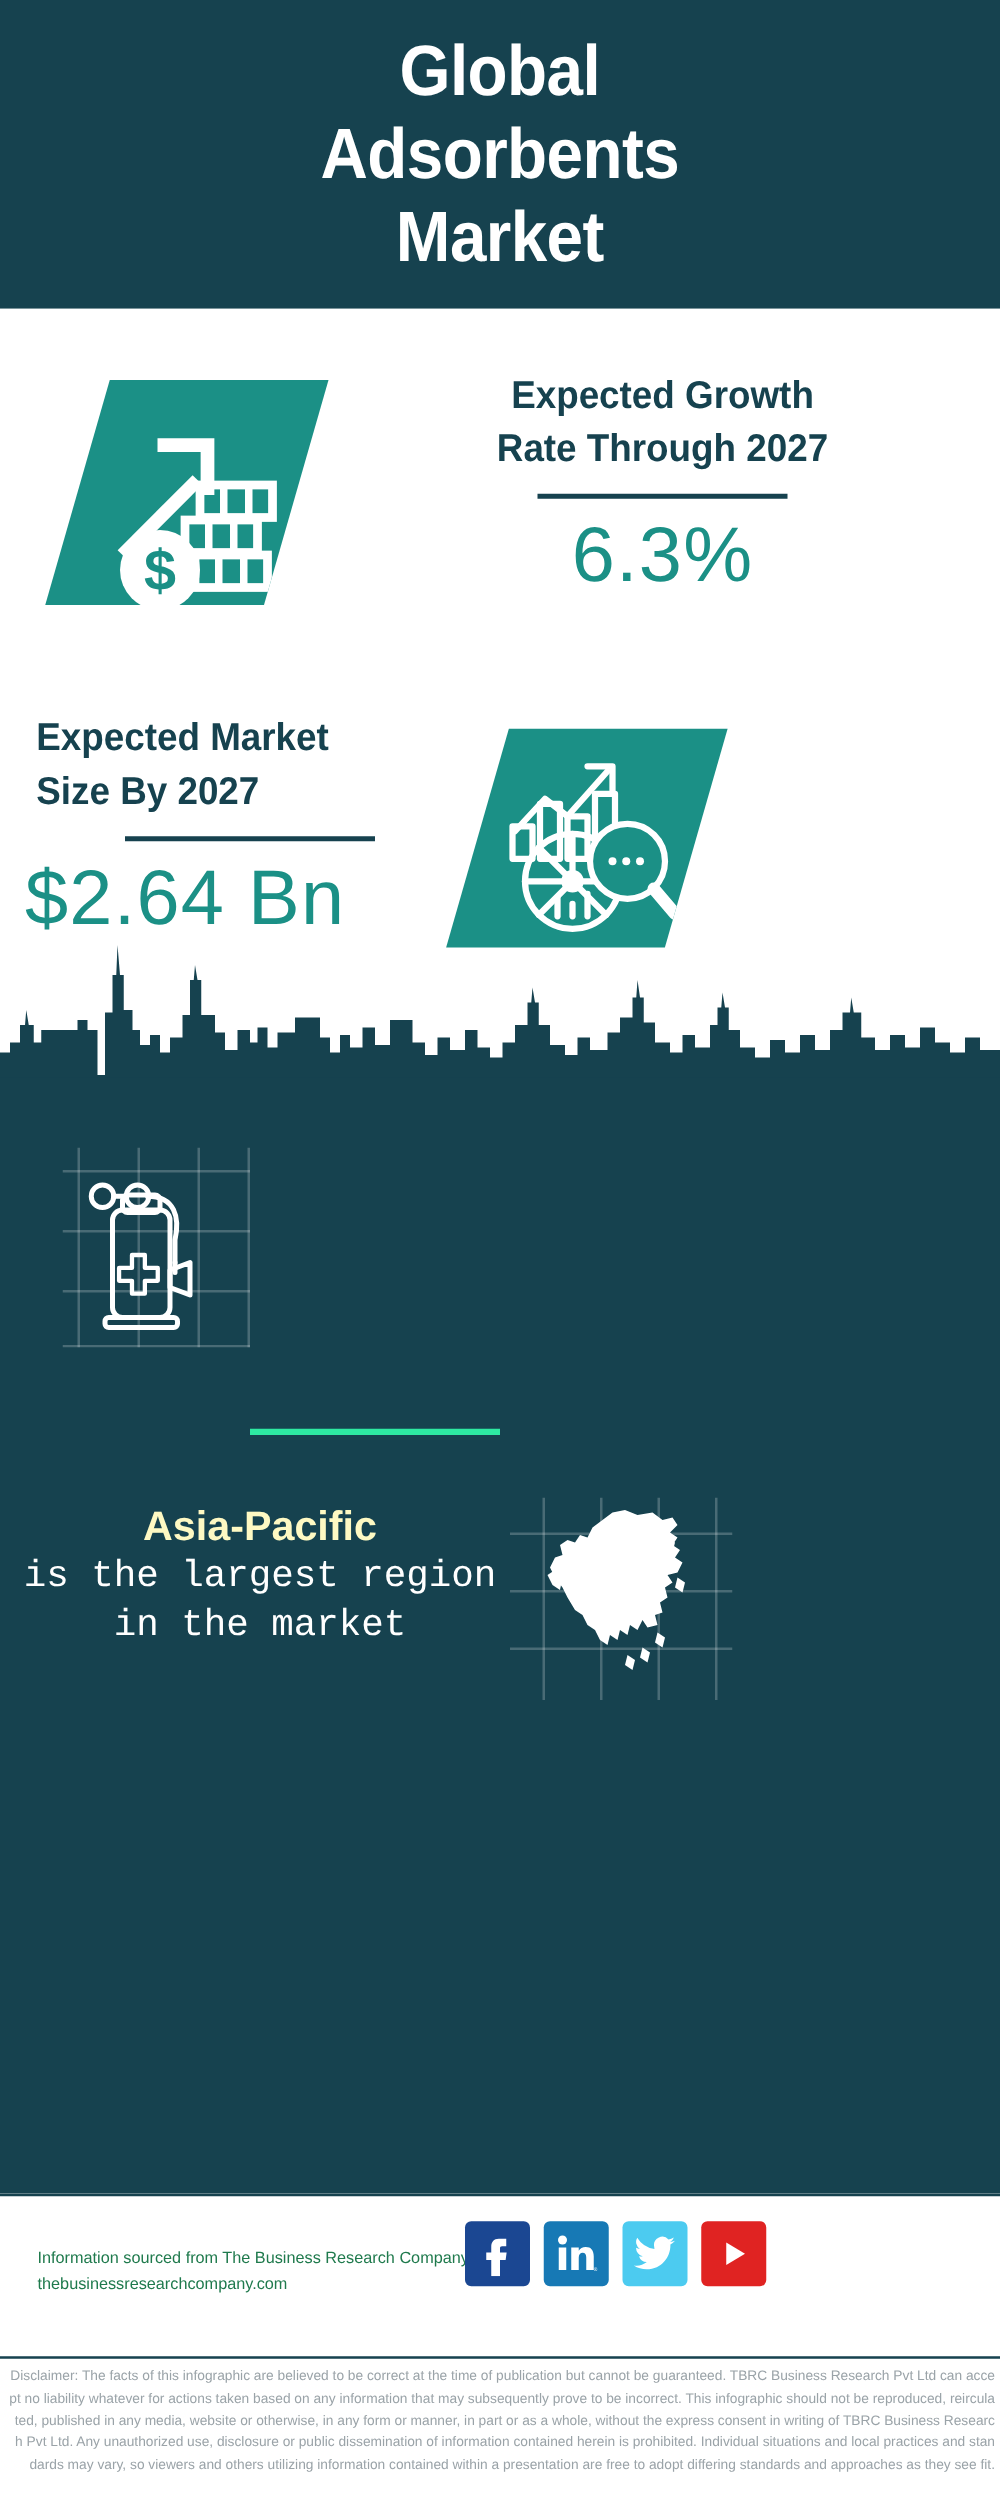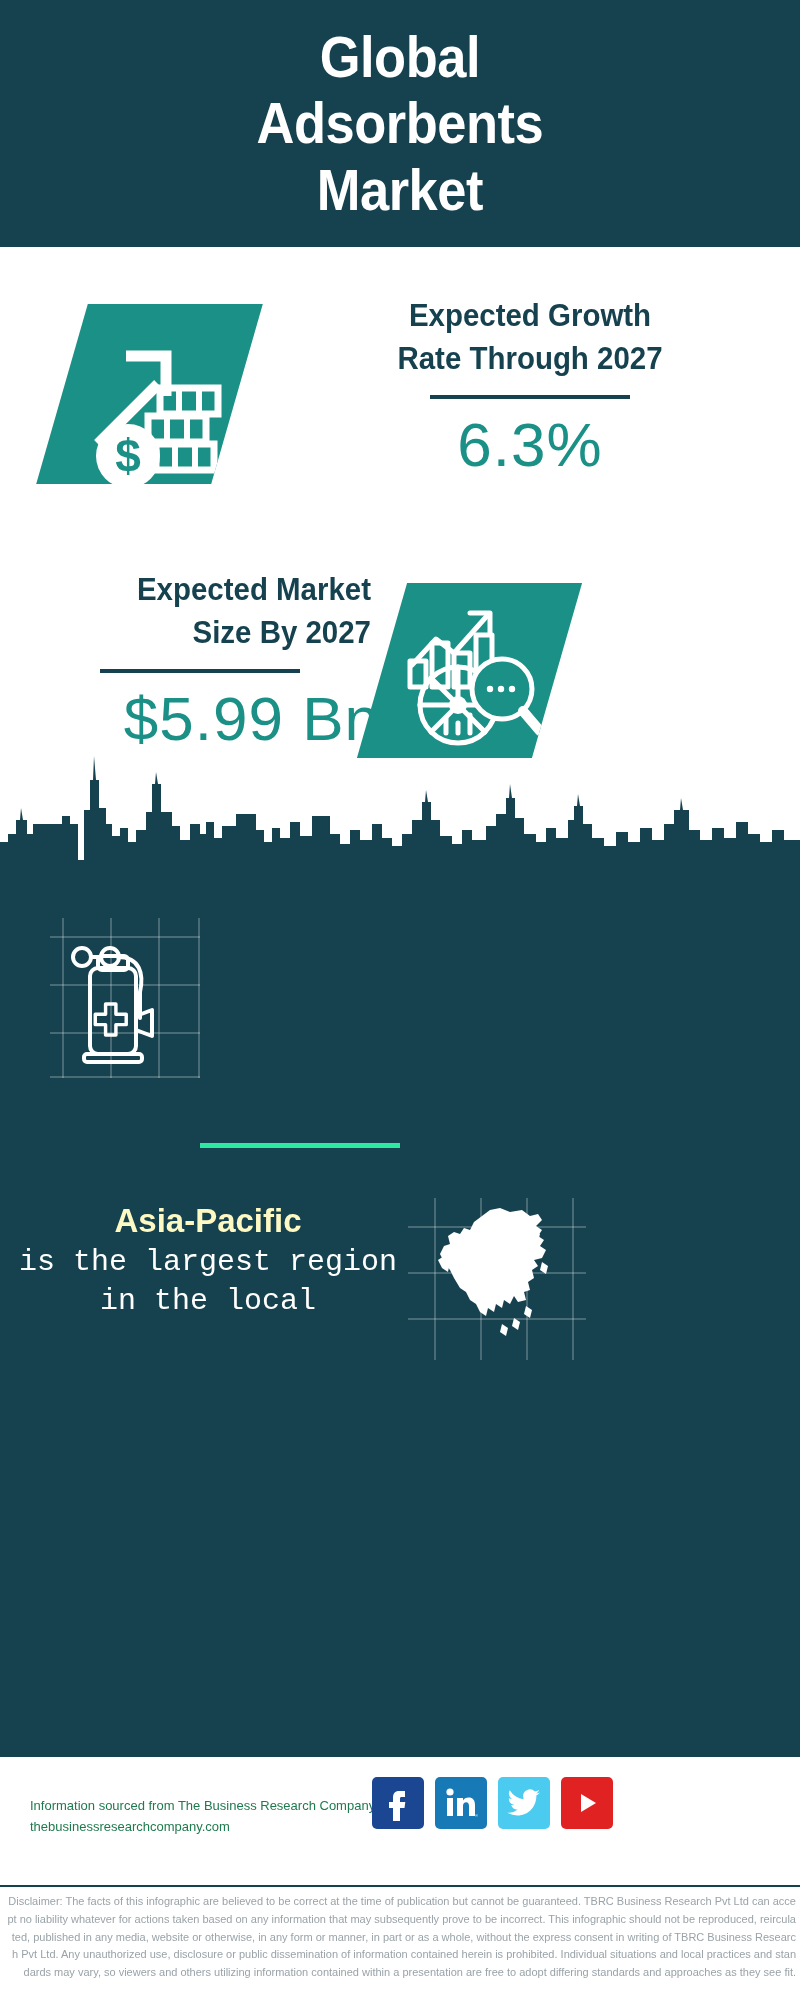--- a/index.html
+++ b/index.html
@@ -49,21 +49,21 @@
     width:200px; height:4px; background:#16424f; margin:14px auto 0 auto;
   }
   .big-val {
     color:#1b9086; font-weight:normal;
     font-family:"Liberation Sans Narrow","Liberation Sans",sans-serif;
     font-size:62px; line-height:1.15; margin-top:10px; letter-spacing:1px;
   }
 
   
   .sec-size { position:absolute; left:0; top:547px; width:800px; height:240px; background:#fff; }
-  .size-text { position:absolute; left:20px; top:22px; width:360px; text-align:right; }
+  .size-text { position:absolute; left:20px; top:22px; width:360px; text-align:left; }
   .para-2 { left:382px; top:36px; width:175px; height:175px; }
 
   
   .dark-body {
     position:absolute; left:0; top:860px; width:800px; height:895px;
     background:#16424f;
   }
   .skyline {
     position:absolute; left:0; top:-110px; width:800px; height:112px;
     display:block;
@@ -179,21 +179,21 @@
       <div class="big-val">6.3%</div>
     </div>
   </div>
 
   <div class="sec-size">
 
     <div class="size-text">
       <div class="lbl">Expected Market</div>
       <div class="lbl">Size By 2027</div>
       <div class="rule"></div>
-      <div class="big-val">$5.99 Bn</div>
+      <div class="big-val">$2.64 Bn</div>
     </div>
 
     <div class="para para-2">
       <div class="para-inner">
         <svg viewBox="0 0 175 175" width="175" height="175">
           <g stroke="#ffffff" fill="none" stroke-width="5" stroke-linecap="round" stroke-linejoin="round">
 
             <polyline points="30,82 54,56 72,70 104,34"></polyline>
             <polyline points="88,30 108,30 108,50"></polyline>
 
@@ -276,21 +276,21 @@
         <path d="M47 82 L59 82 L59 94 L71 94 L71 106 L59 106 L59 118 L47 118 L47 106 L35 106 L35 94 L47 94 Z" transform="translate(0,-12) scale(0.86) translate(6,18)"></path>
       </g>
     </svg>
 
 
     <div class="green-rule"></div>
 
     <div class="region-text">
       <div class="region-head">Asia-Pacific</div>
       <div class="region-sub">is the largest region</div>
-      <div class="region-sub">in the local</div>
+      <div class="region-sub">in the market</div>
     </div>
 
     <div class="grid-box" style="left:408px; top:338px; width:178px; height:162px; overflow:hidden;">
       <div class="grid-line-h" style="top:28px;"></div>
       <div class="grid-line-h" style="top:74px;"></div>
       <div class="grid-line-h" style="top:120px;"></div>
       <div class="grid-line-v" style="left:26px;"></div>
       <div class="grid-line-v" style="left:72px;"></div>
       <div class="grid-line-v" style="left:118px;"></div>
       <div class="grid-line-v" style="left:164px;"></div>

